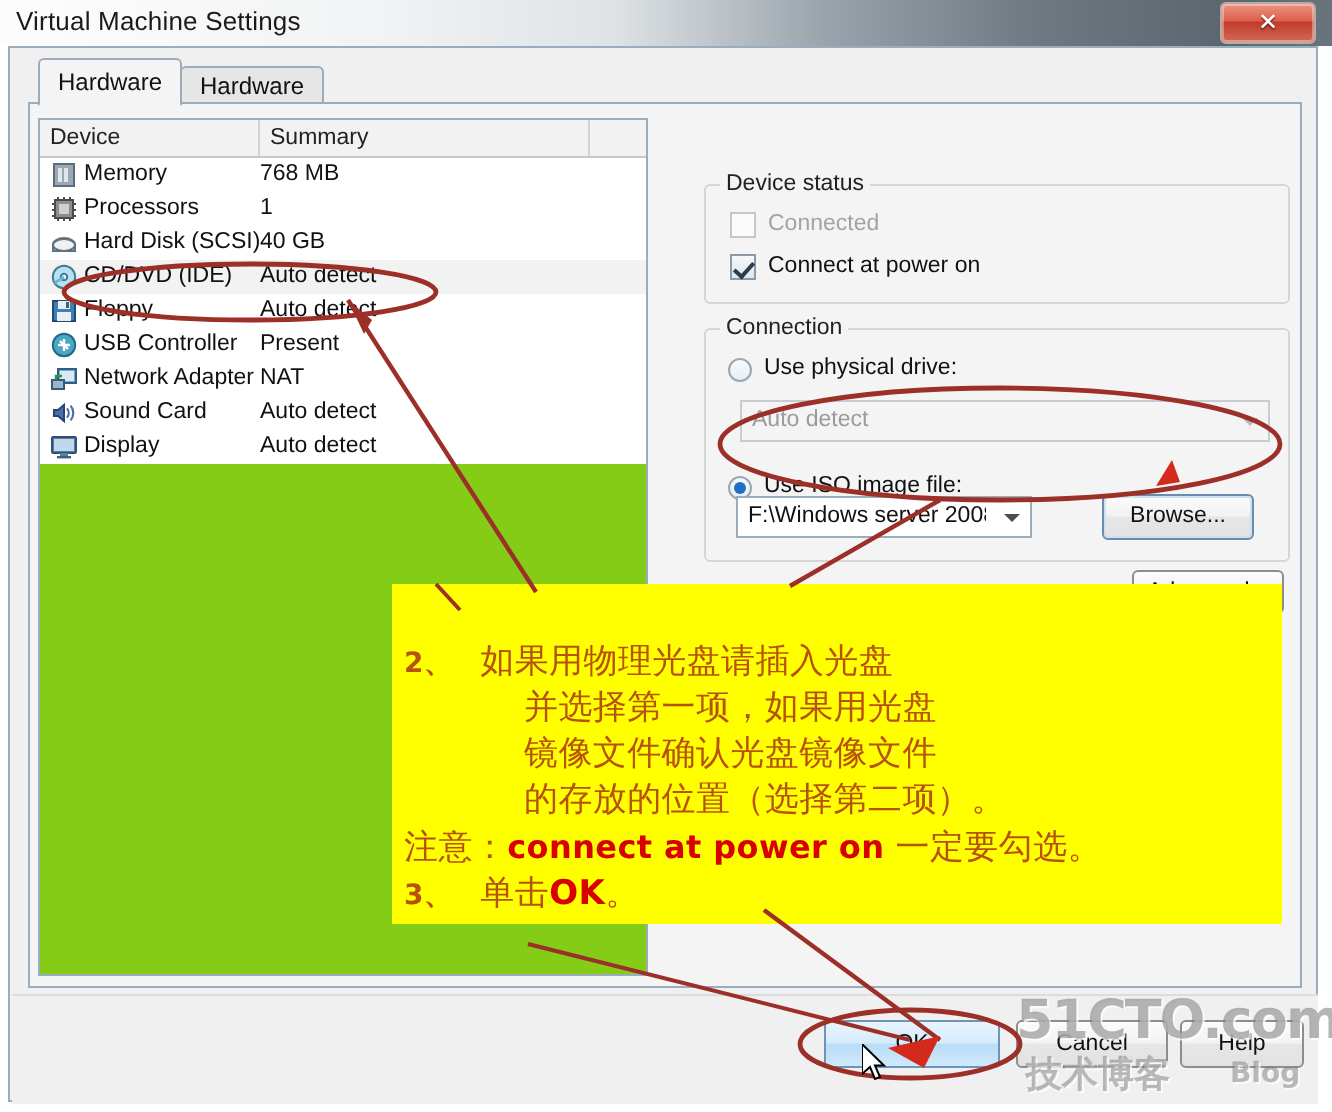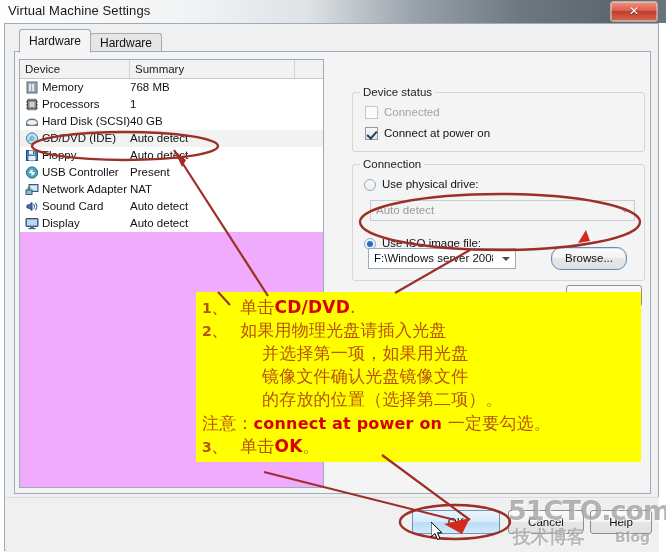--- a/index.html
+++ b/index.html
@@ -104,21 +104,21 @@
     background: #f4f4f4;
     border: 1px solid #9badbd;
     box-sizing: border-box;
   }
 
   
   #device-list {
     position: absolute;
     left: 14px; top: 35px;
     width: 305px; height: 429px;
-    background: #f0abfc;
+    background: #84cc16;
     border: 1px solid #9badbd;
     box-sizing: border-box;
     overflow: hidden;
   }
   #device-header {
     position: relative;
     height: 19px;
     background: #f2f2f2;
     border-bottom: 1px solid #c8c8c8;
     box-sizing: border-box;
@@ -284,21 +284,21 @@
     border-left: 4px solid transparent;
     border-right: 4px solid transparent;
     border-top: 4px solid #4d4d4d;
   }
   .combo.disabled .combo-arrow { border-top-color: #bbbbbb; }
 
   #combo-physical { left: 365px; top: 176px; width: 265px; }
   #combo-iso      { left: 363px; top: 224px; width: 148px; }
 
   #btn-browse   { left: 546px; top: 223px; width: 76px; height: 23px; line-height: 21px;
-                  border-color: #6a8cb0; box-shadow: 0 0 0 1px #cfe0ef inset; border-radius: 10px; }
+                  border-color: #6a8cb0; box-shadow: 0 0 0 1px #cfe0ef inset; }
   #btn-advanced { left: 561px; top: 261px; width: 76px; height: 22px; line-height: 20px; }
 
   
   #bottom-bar {
     position: absolute;
     left: 1px; top: 473px;
     width: 653px; height: 54px;
     background: #f0f0f0;
     border-top: 1px solid #dcdcdc;
   }
@@ -571,23 +571,20 @@
     <div class="wbtn" id="btn-advanced">Advanced...</div>
 
     <div id="bottom-bar"></div>
   </div>
 
   <div id="btn-ok">OK</div>
   <div class="wbtn" id="btn-cancel">Cancel</div>
   <div class="wbtn" id="btn-help">Help</div>
 
   <div id="note">
-    <div class="note-line" style="top:4px;">
-      <span class="note-num">1、</span><span style="display:inline-block;width:14px;"></span><span>单击</span><span class="note-red">CD/DVD</span><span>.</span>
-    </div>
     <div class="note-line" style="top:27px;">
       <span class="note-num">2、</span><span style="display:inline-block;width:14px;"></span><span>如果用物理光盘请插入光盘</span>
     </div>
     <div class="note-line note-indent2" style="top:50px;">
       <span>并选择第一项，如果用光盘</span>
     </div>
     <div class="note-line note-indent2" style="top:73px;">
       <span>镜像文件确认光盘镜像文件</span>
     </div>
     <div class="note-line note-indent2" style="top:96px;">

